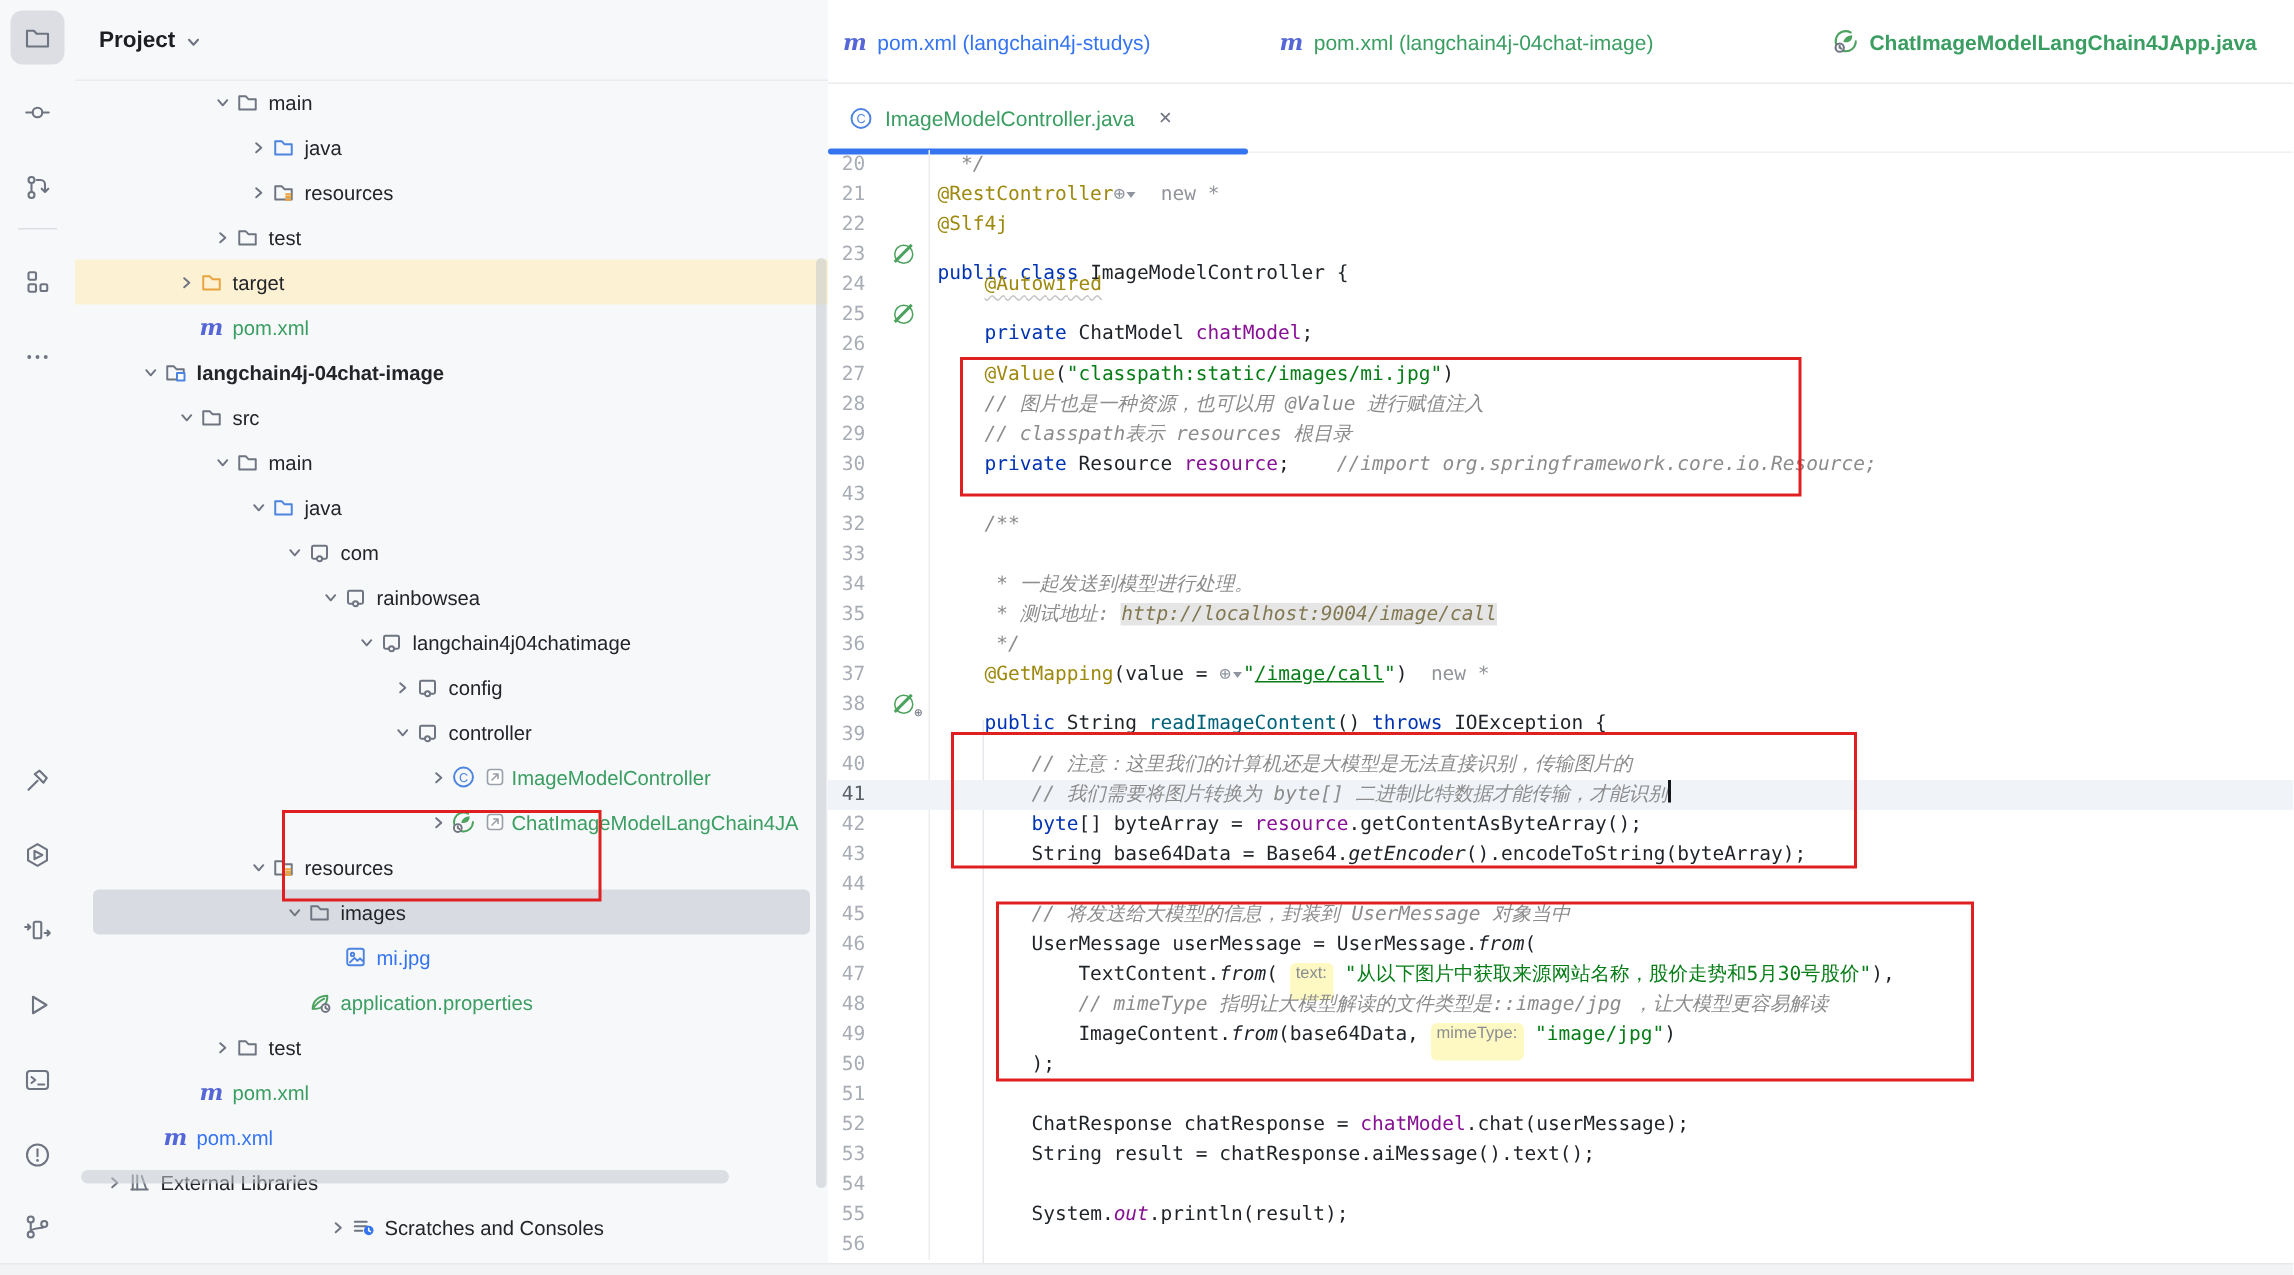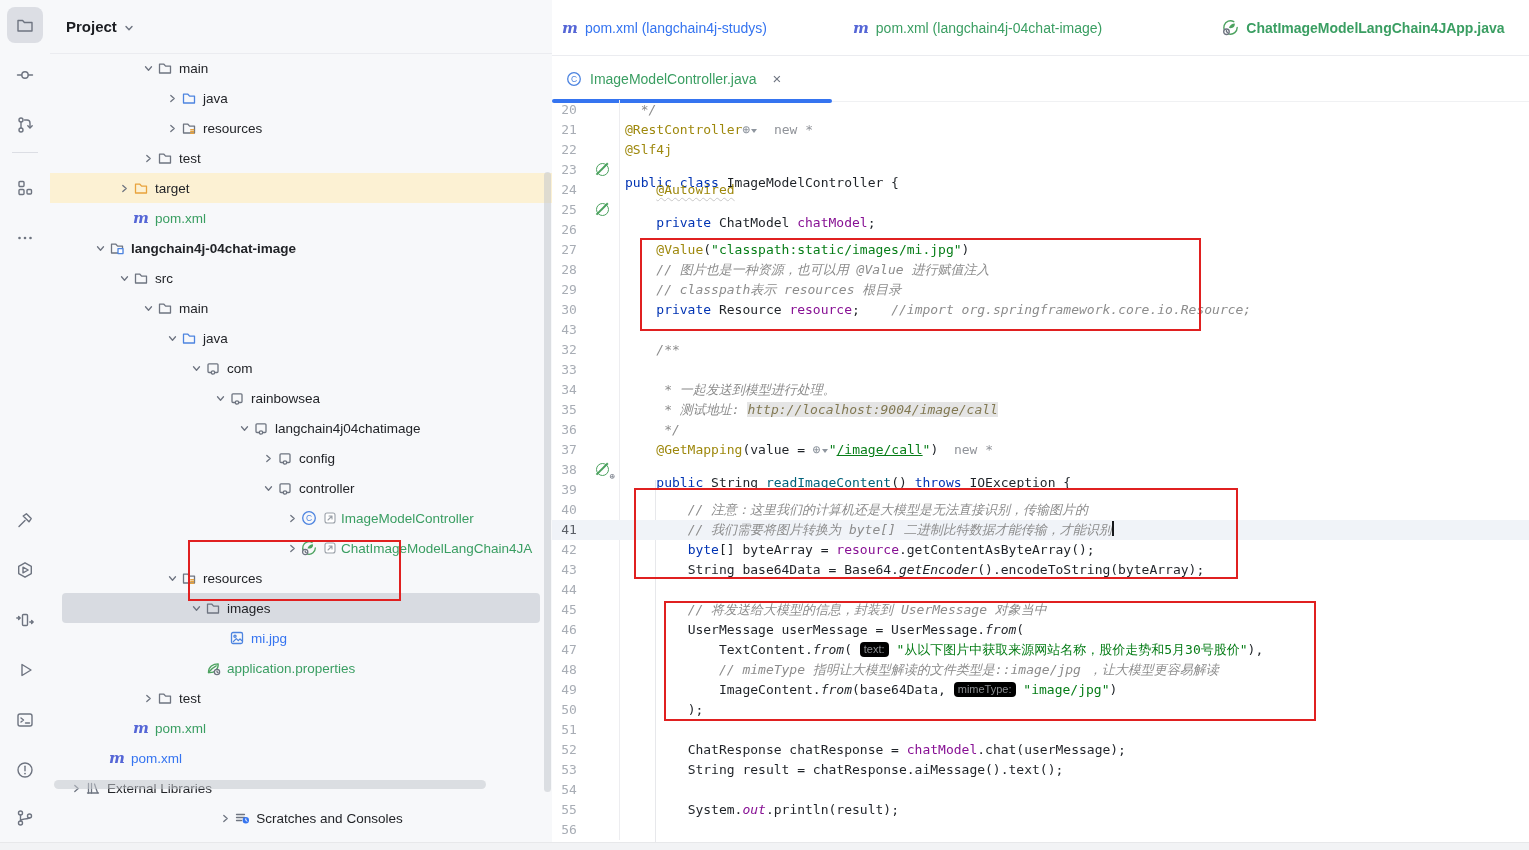--- a/index.html
+++ b/index.html
@@ -76,22 +76,22 @@
   .sg-su{color:#067d17;text-decoration:underline;}
   .sg-c{color:#8c8c8c;font-style:italic;}
   .sg-ch{color:#827953;font-style:italic;background:#e5e5e5;}
   .sg-ct{color:#9e880d;font-style:italic;background:#fbeec9;text-decoration:underline;}
   .sg-f{color:#871094;}
   .sg-fi{color:#871094;font-style:italic;}
   .sg-m{color:#00627a;}
   .sg-i{font-style:italic;color:#1f2328;}
   .sg-g{color:#909399;}
   .sg-t{color:#1f2328;}
-  .hintchip{display:inline-block;background:#000000;color:#8a8d91;border-radius:4px;
-            font-size:11px;line-height:15px;height:15px;padding:0 4px;vertical-align:1px;
+  .hintchip{display:inline-block;background:#fef9c3;color:#8a8d91;border-radius:4px;
+            font-size:11px;line-height:15px;height:25px;padding:0 4px;vertical-align:1px;
             font-family:"Liberation Sans",sans-serif;}
   .globe{color:#8e959e;font-size:13px;}
   .gchev{display:inline-block;width:0;height:0;border-left:3.5px solid transparent;
          border-right:3.5px solid transparent;border-top:4px solid #8e959e;margin:0 1px 1px 1px;}
   .caret{display:inline-block;width:2px;height:15px;background:#15171a;vertical-align:-2px;}
   .g-bean{position:relative;display:block;width:11px;height:11px;border:1.6px solid #4ca25f;
           border-radius:50%;}
   .g-bean::after{content:"";position:absolute;left:-3px;top:4.2px;width:16px;height:1.6px;
                  background:#4ca25f;transform:rotate(-45deg);}
   .g-globe::before{content:"⊕";position:absolute;right:-7px;bottom:-6px;font-size:9px;

